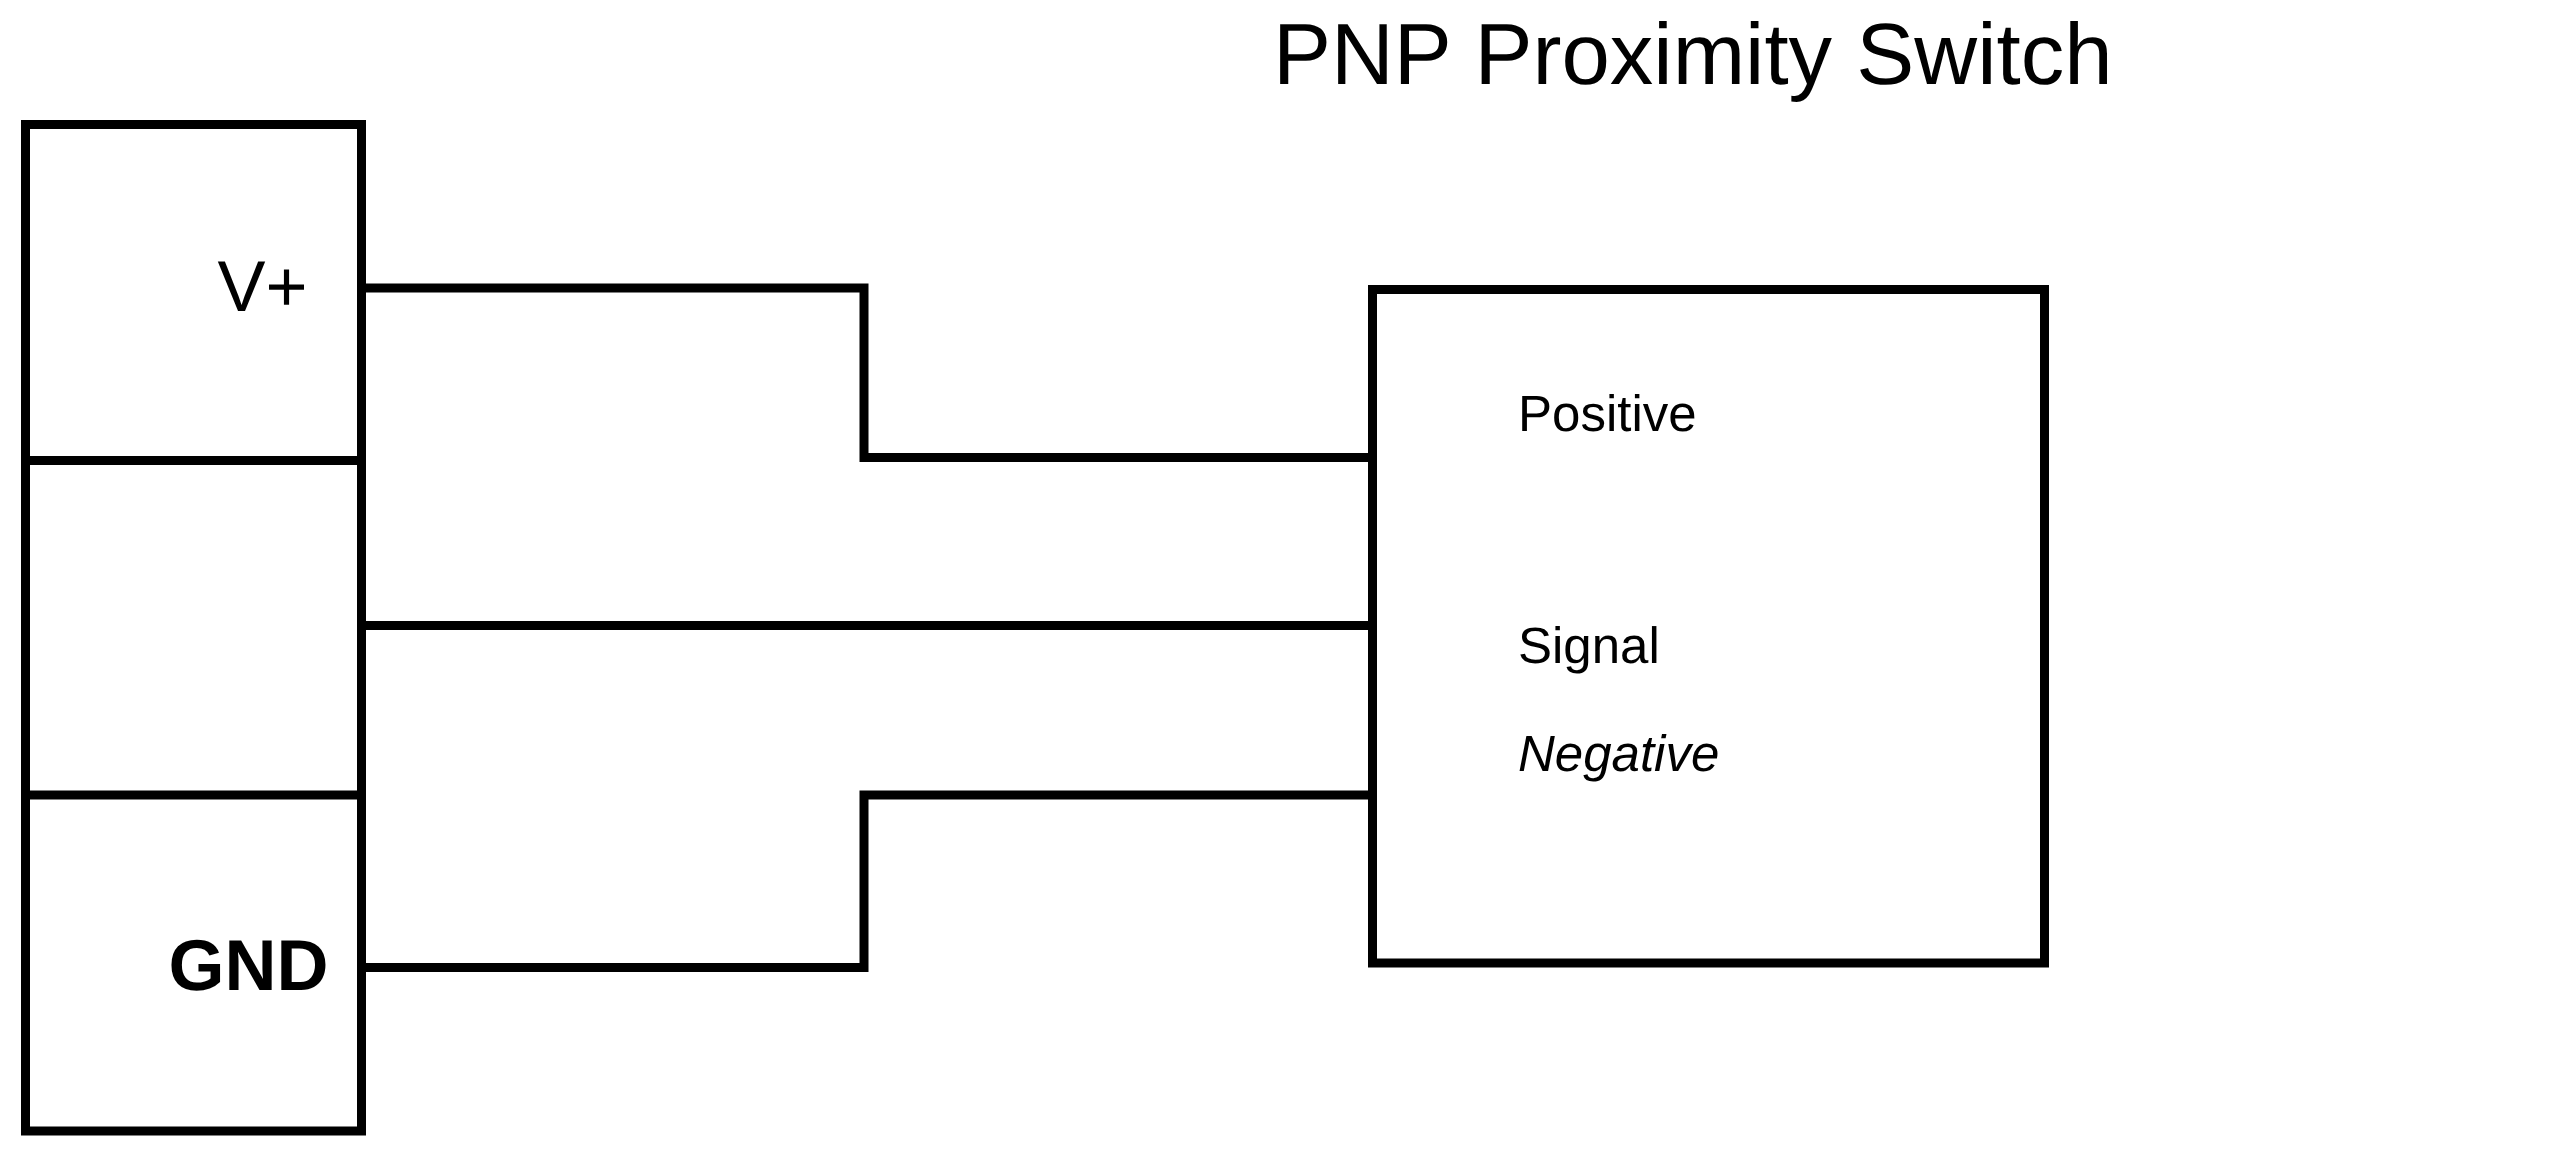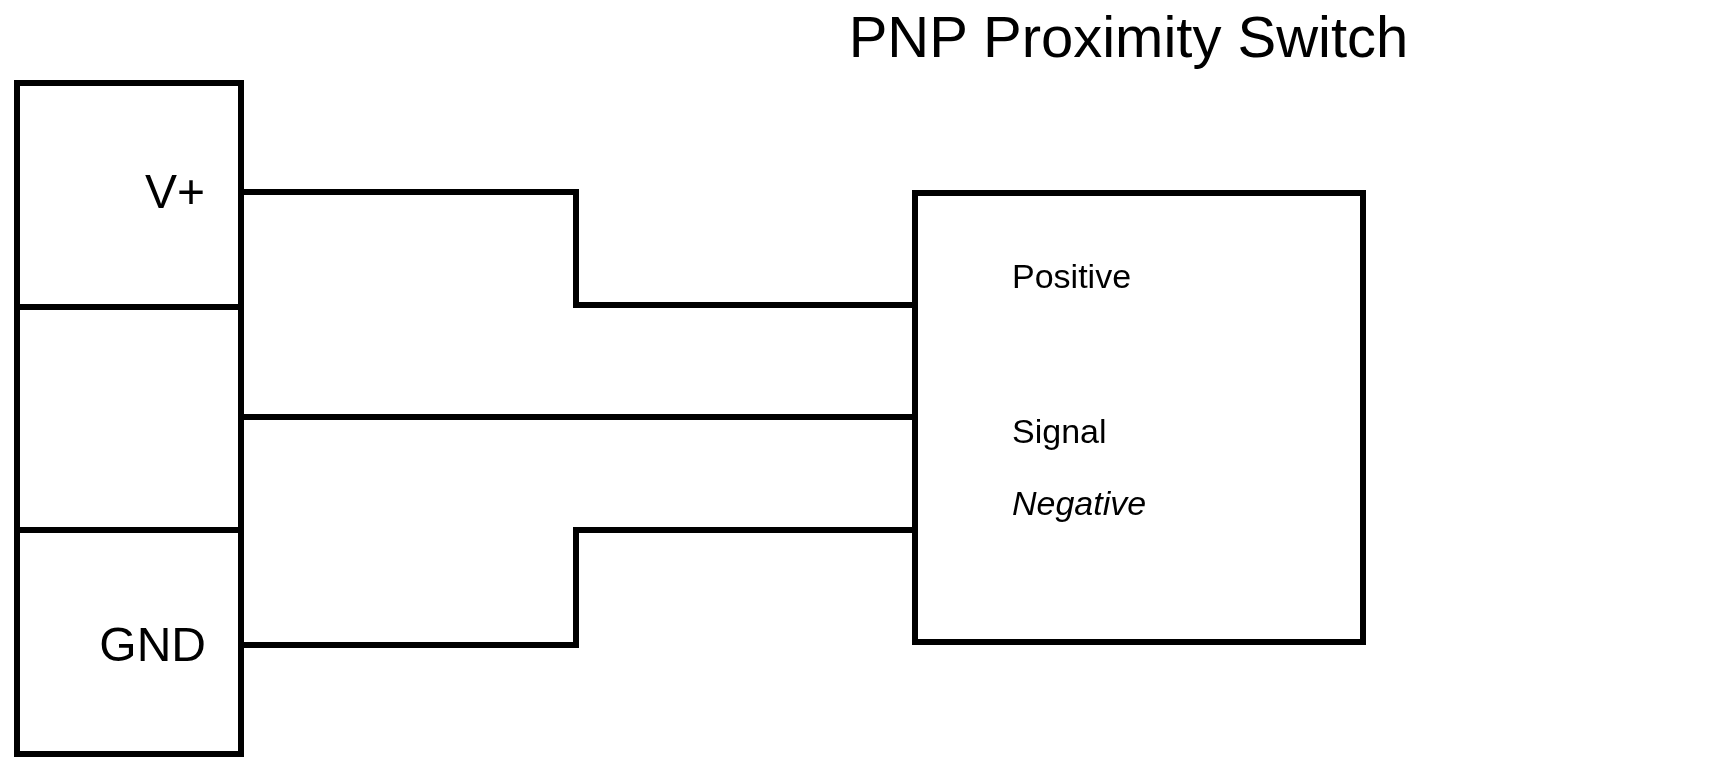--- a/index.html
+++ b/index.html
@@ -55,21 +55,21 @@
     position: absolute;
     width: 200px;
     text-align: right;
     font-size: 48px;
     line-height: 48px;
     white-space: nowrap;
     font-family: "Liberation Sans", sans-serif;
   }
   .terminal-label.l0 { left: 5px;  top: 168px; }
   .terminal-label.l1 { left: 5px;  top: 393px; }
-  .terminal-label.l2 { left: 6px;  top: 621px; }
+  .terminal-label.l2 { left: 19px;  top: 621px; font-weight: bold; }
 
   
   .sensor-label {
     position: absolute;
     left: 1012px;
     width: 330px;
     text-align: left;
     font-size: 34px;
     line-height: 48px;
     white-space: nowrap;

